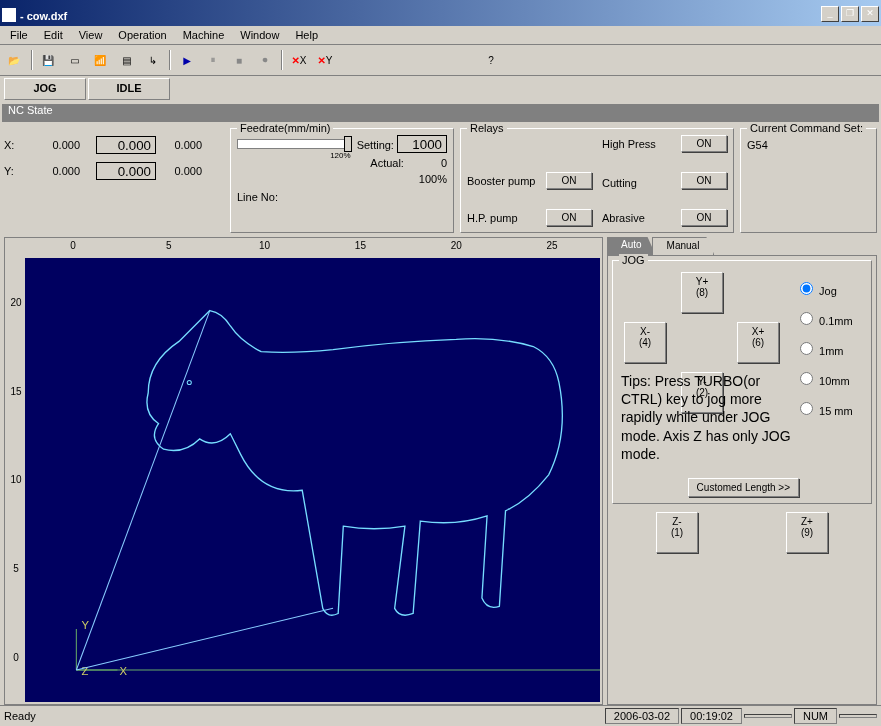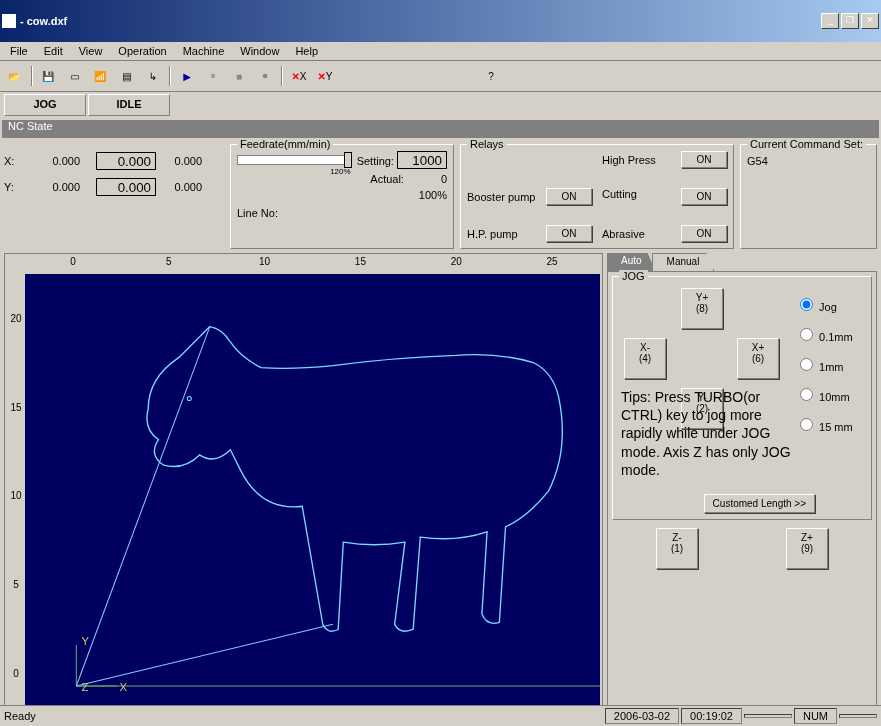--- a/index.html
+++ b/index.html
@@ -1,16 +1,16 @@
 <!DOCTYPE html>
 <html><head>
 <meta charset="utf-8">
 <style>
 html,body{margin:0;padding:0;font-family:Tahoma,Arial,sans-serif;font-size:11px;background:#d4d0c8;color:#000;width:881px;height:726px;overflow:hidden}
-.titlebar{background:linear-gradient(to right,#0a246a,#a6caf0);color:#fff;height:18px;display:flex;align-items:center;padding:12px 2px}
+.titlebar{background:linear-gradient(to right,#0a246a,#a6caf0);color:#fff;height:18px;display:flex;align-items:flex-end;padding:4px 2px}
 .titlebar .icon{width:14px;height:14px;background:#fff;margin-right:4px;display:inline-block}
 .titlebar .title{flex:1;font-weight:bold}
 .winbtns{display:flex}
 .winbtn{width:16px;height:14px;background:#d4d0c8;border:1px solid #fff;border-right-color:#404040;border-bottom-color:#404040;margin-left:2px;font-size:9px;text-align:center;line-height:12px;font-family:Arial}
 .menubar{background:#d4d0c8;height:18px;display:flex;align-items:center;padding:0 2px;border-bottom:1px solid #808080}
 .menubar span{padding:2px 8px;cursor:default}
 .toolbar{background:#d4d0c8;height:26px;display:flex;align-items:center;padding:2px;border-bottom:1px solid #808080}
 .tbtn{width:22px;height:22px;border:1px solid #d4d0c8;margin:0 1px;display:flex;align-items:center;justify-content:center;font-size:10px}
 .tsep{width:1px;height:20px;background:#808080;margin:0 3px;border-right:1px solid #fff}
 .statustabs{height:22px;display:flex;padding:2px 4px}
@@ -150,21 +150,21 @@
     <div style="display:grid;grid-template-columns:1fr 1fr;gap:20px 10px">
       <div></div>
       <div style="display:flex;justify-content:space-between;align-items:center">
           <span>High Press</span>
           <span class="onbtn">ON</span>
         </div>
       <div style="display:flex;justify-content:space-between;align-items:center">
           <span>Booster pump</span>
           <span class="onbtn">ON</span>
         </div>
-      <div style="display:flex;justify-content:space-between;align-items:flex-start">
+      <div style="display:flex;justify-content:space-between;align-items:flex-end">
           <span>Cutting</span>
           <span class="onbtn">ON</span>
         </div>
       <div style="display:flex;justify-content:space-between;align-items:center">
           <span>H.P. pump</span>
           <span class="onbtn">ON</span>
         </div>
       <div style="display:flex;justify-content:space-between;align-items:center">
           <span>Abrasive</span>
           <span class="onbtn">ON</span>
@@ -233,21 +233,21 @@
           <label><input type="radio" style=""> <span>10mm</span></label>
           <label><input type="radio" style=""> <span>15  mm</span></label>
         </div>
         <div class="jogbtns">
           <div class="jogbtn" style="left:62px;top:5px">Y+<br>(8)</div>
           <div class="jogbtn" style="left:5px;top:55px">X-<br>(4)</div>
           <div class="jogbtn" style="left:118px;top:55px">X+<br>(6)</div>
           <div class="jogbtn" style="left:62px;top:105px">Y-<br>(2)</div>
         </div>
         <div class="tips" style="clear:both;position:absolute;bottom:34px;left:6px;width:170px">Tips: Press TURBO(or CTRL) key to jog more rapidly while under JOG mode. Axis Z has only JOG mode.</div>
-        <div class="clbtn" style="position:absolute;bottom:6px;right:56px">Customed Length  &gt;&gt;</div>
+        <div class="clbtn" style="position:absolute;bottom:6px;right:72px">Customed Length  &gt;&gt;</div>
       </div>
       <div class="zbtns">
         <div class="jogbtn" style="position:static">Z-<br>(1)</div>
         <div class="jogbtn" style="position:static">Z+<br>(9)</div>
       </div>
     </div>
   </div>
 </div>
 
 <div class="statusbar">

